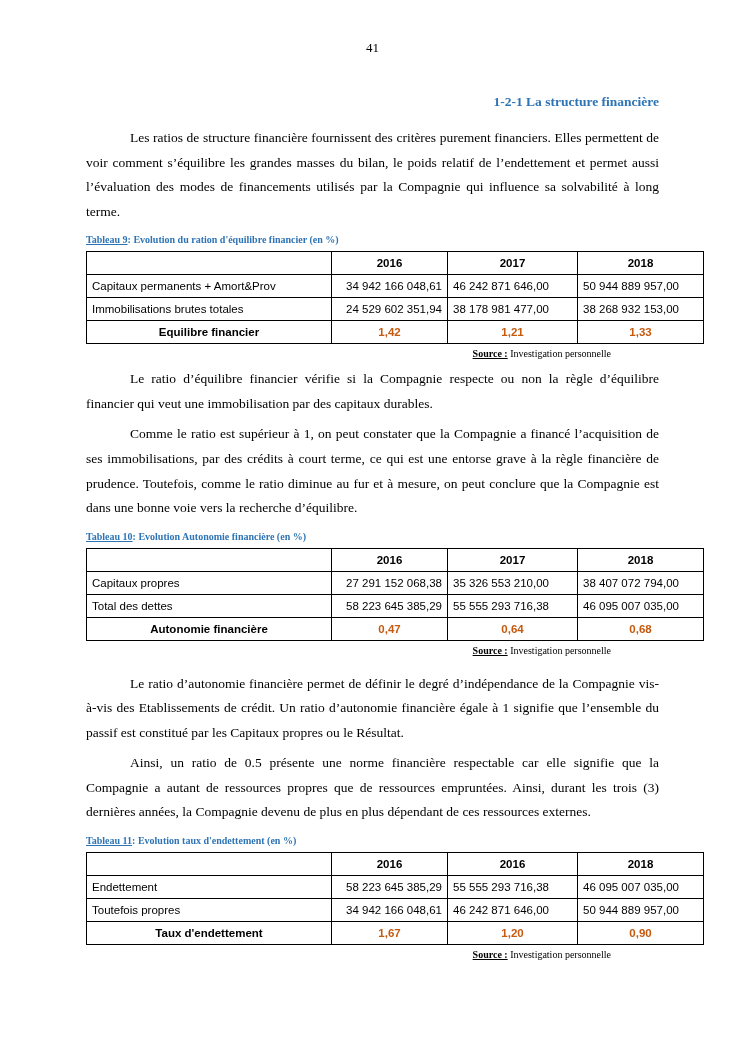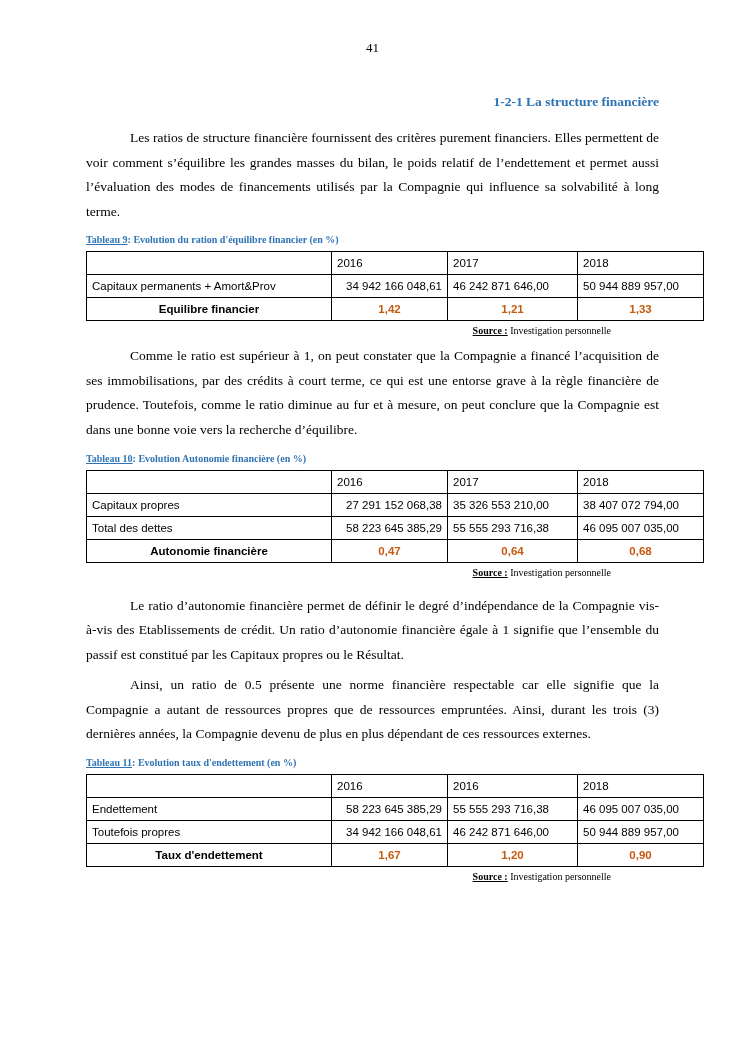--- a/index.html
+++ b/index.html
@@ -71,22 +71,22 @@
     padding: 3px 5px 3px 5px;
     height: 16px;
     vertical-align: middle;
     background: #ffffff;
   }
   table.fin col.c0 { width: 245px; }
   table.fin col.c1 { width: 116px; }
   table.fin col.c2 { width: 130px; }
   table.fin col.c3 { width: 126px; }
   td.head {
-    font-weight: normal;
-    text-align: left;
+    font-weight: bold;
+    text-align: center;
   }
   td.label {
     text-align: left;
   }
   td.num {
     text-align: right;
   }
   td.numleft {
     text-align: left;
   }
@@ -145,32 +145,39 @@
           <td class="head">2016</td>
           <td class="head">2017</td>
           <td class="head">2018</td>
         </tr>
         <tr>
           <td class="label">Capitaux permanents + Amort&amp;Prov</td>
           <td class="num">34 942 166 048,61</td>
           <td class="numleft">46 242 871 646,00</td>
           <td class="numleft">50 944 889 957,00</td>
         </tr>
+        <tr>
+          <td class="label">Immobilisations brutes totales</td>
+          <td class="num">24 529 602 351,94</td>
+          <td class="numleft">38 178 981 477,00</td>
+          <td class="numleft">38 268 932 153,00</td>
+        </tr>
         <tr class="total">
           <td class="label">Equilibre financier</td>
           <td class="accent">1,42</td>
           <td class="accent">1,21</td>
           <td class="accent">1,33</td>
         </tr>
       </tbody>
     </table>
     <div class="source-line">
       <span class="src-label">Source :</span><span> Investigation personnelle</span>
     </div>
 
+    <p class="para">Le ratio d’équilibre financier vérifie si la Compagnie  respecte ou non la règle d’équilibre financier qui veut une immobilisation par des capitaux durables.</p>
     <p class="para">Comme le ratio est supérieur à 1, on peut constater que la Compagnie a financé l’acquisition de ses immobilisations, par des crédits à court terme, ce qui est une entorse grave à la règle financière de prudence. Toutefois, comme le ratio diminue au fur et à mesure, on peut conclure que la Compagnie est dans une bonne voie vers la recherche d’équilibre.</p>
 
     <div class="table-caption">
       <span class="num">Tableau 10</span><span>: Evolution Autonomie financière (en %)</span>
     </div>
     <table class="fin">
       <colgroup>
           <col class="c0">
           <col class="c1">
           <col class="c2">

